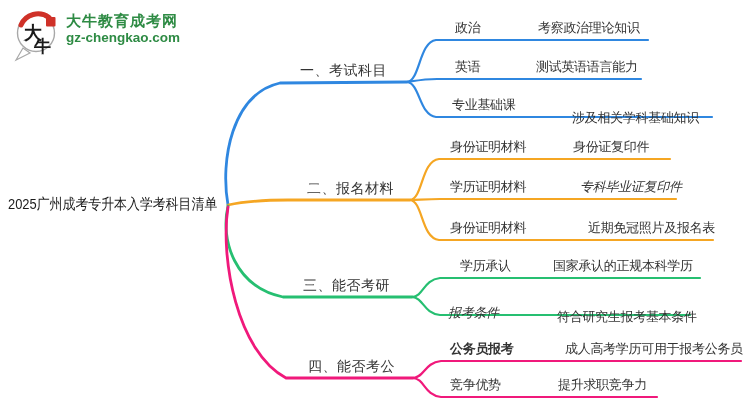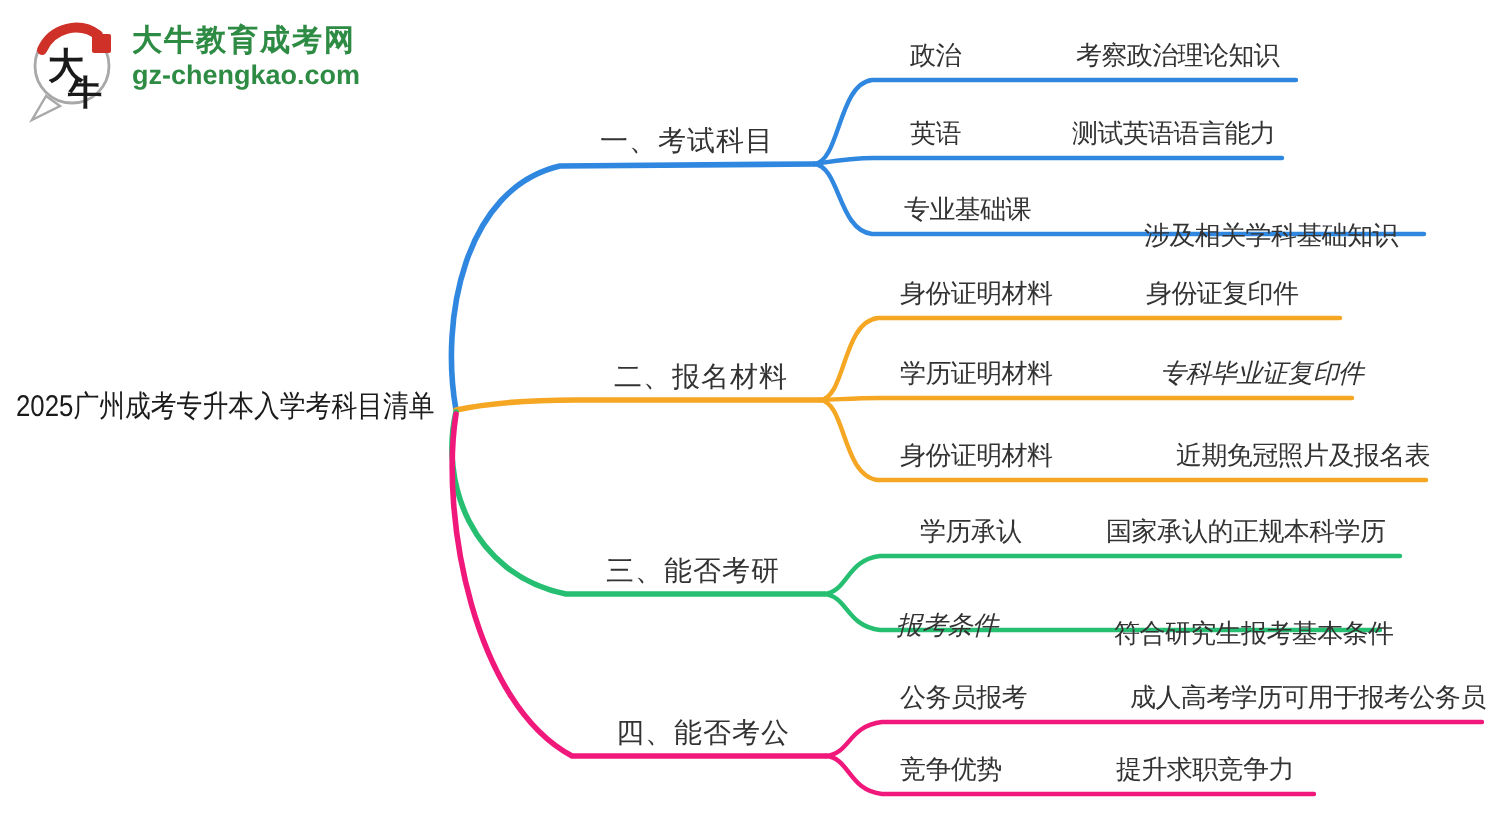--- a/index.html
+++ b/index.html
@@ -109,19 +109,19 @@
 
   <span class="nlabel" style="left:450px; top:219px;">身份证明材料</span>
   <span class="ndesc" style="left:588px; top:219px;">近期免冠照片及报名表</span>
 
   <span class="nlabel" style="left:460px; top:257px;">学历承认</span>
   <span class="ndesc" style="left:553px; top:257px;">国家承认的正规本科学历</span>
 
   <span class="nlabel" style="left:448px; top:304px;font-style:italic;">报考条件</span>
   <span class="ndesc" style="left:557px; top:308px;">符合研究生报考基本条件</span>
 
-  <span class="nlabel" style="left:450px; top:340px;">公务员报考</span>
+  <span class="nlabel" style="left:450px; top:340px;font-weight:bold;">公务员报考</span>
   <span class="ndesc" style="left:565px; top:340px;">成人高考学历可用于报考公务员</span>
 
   <span class="nlabel" style="left:450px; top:376px;">竞争优势</span>
   <span class="ndesc" style="left:558px; top:376px;">提升求职竞争力</span>
 
 </div>
 
 </body></html>

